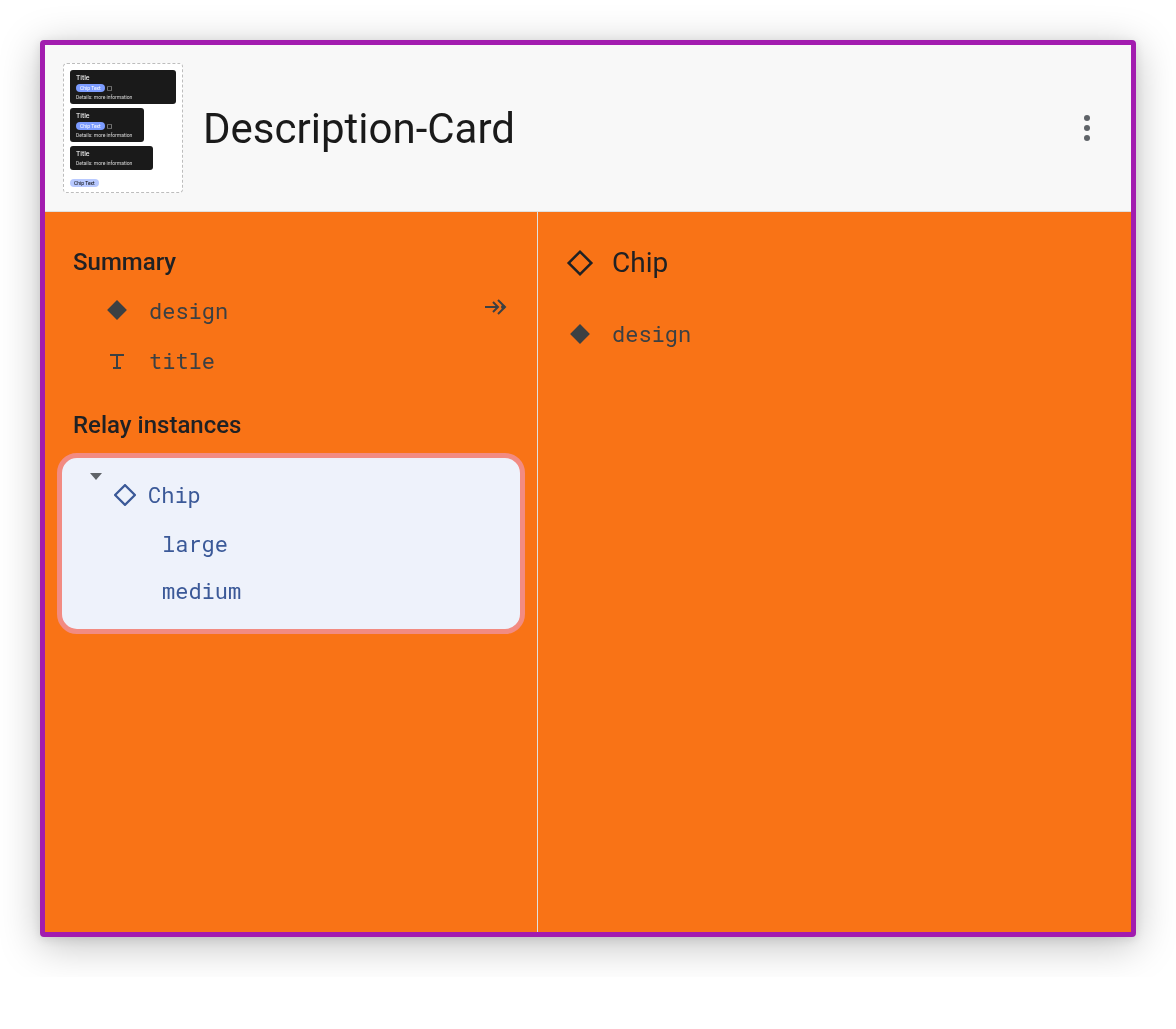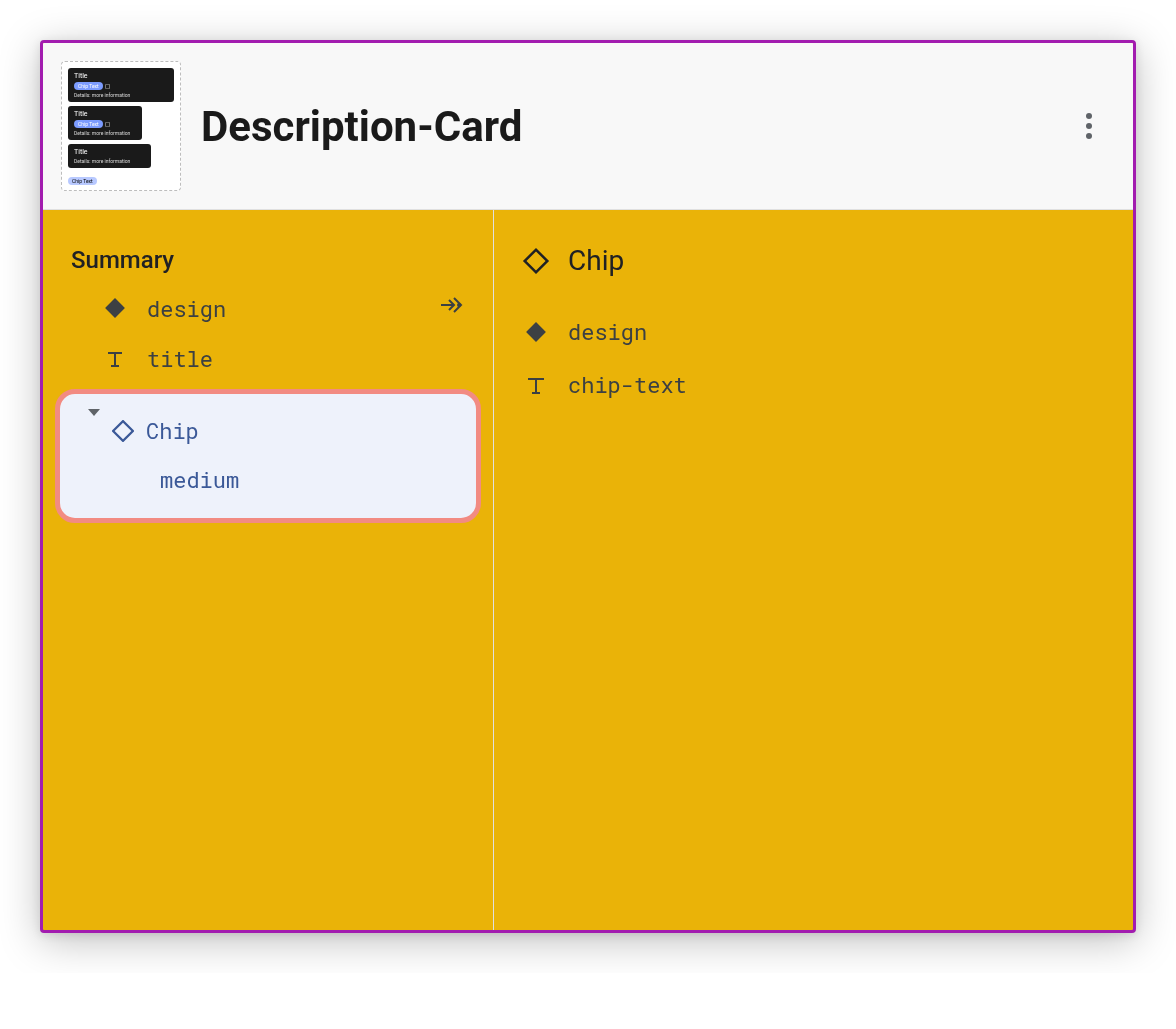--- a/index.html
+++ b/index.html
@@ -7,22 +7,22 @@
       margin: 0;
       padding: 0;
     }
     body {
       font-family: -apple-system, BlinkMacSystemFont, "Segoe UI", Roboto, sans-serif;
       background: #fff;
       padding: 40px;
     }
     .window {
       width: 1096px;
-      background: #eab308;
-      border: 3px solid #a21caf;
+      background: #f97316;
+      border: 5px solid #a21caf;
       border-radius: 4px;
       box-shadow: 0 8px 40px rgba(0,0,0,0.25), 0 2px 10px rgba(0,0,0,0.1);
       overflow: hidden;
     }
     .header {
       display: flex;
       align-items: center;
       padding: 18px 24px 18px 18px;
       background: #f8f8f8;
       border-bottom: 1px solid #e0e0e0;
@@ -62,40 +62,40 @@
     .thumb-below-chip {
       display: inline-block;
       background: #b8c9ff;
       border-radius: 6px;
       padding: 1px 4px;
       font-size: 5px;
       margin-top: 2px;
     }
     .title {
       font-size: 42px;
-      font-weight: 700;
+      font-weight: 400;
       color: #1a1a1a;
       flex: 1;
     }
     .more-btn {
       width: 40px;
       height: 40px;
       display: flex;
       align-items: center;
       justify-content: center;
       cursor: pointer;
       border-radius: 50%;
     }
     .more-btn svg { fill: #5f6368; }
     .body {
       display: flex;
       min-height: 720px;
     }
     .left-pane {
-      width: 451px;
+      width: 493px;
       border-right: 1px solid #e0e0e0;
       padding: 28px 0 0 0;
       position: relative;
     }
     .right-pane {
       flex: 1;
       padding: 28px 28px 0 28px;
     }
     .section-heading {
       font-size: 24px;
@@ -259,29 +259,33 @@
               <line x1="10" y1="4" x2="10" y2="17"></line>
               <line x1="6" y1="17" x2="14" y2="17"></line>
             </svg>
         </span>
         <span>title</span>
       </div>
 
 
 
 
+      <div class="section-heading" style="margin-top:18px;">
+        <span>Relay instances</span>
+      </div>
 
       <div class="highlight-box">
         <div class="instance-row">
           <span><span class="caret-down"></span></span>
           <svg width="22" height="22" viewBox="0 0 22 22" fill="none" stroke="#3b5998" stroke-width="2.2">
               <rect x="4" y="4" width="14" height="14" transform="rotate(45 11 11)"></rect>
             </svg>
           <span>Chip</span>
         </div>
+        <div class="instance-variant">large</div>
         <div class="instance-variant">medium</div>
       </div>
 
     </div>
 
     <div class="right-pane">
       <div class="rp-title">
         <svg width="28" height="28" viewBox="0 0 28 28" fill="none" stroke="#202124" stroke-width="2.5">
             <rect x="6" y="6" width="16" height="16" transform="rotate(45 14 14)"></rect>
           </svg>
@@ -290,25 +294,15 @@
 
       <div class="rp-row">
         <span class="icon-slot">
           <svg width="22" height="22" viewBox="0 0 22 22">
               <rect x="4" y="4" width="14" height="14" fill="#3c4043" transform="rotate(45 11 11)"></rect>
             </svg>
         </span>
         <span>design</span>
       </div>
 
-      <div class="rp-row">
-        <span class="icon-slot">
-          <svg width="22" height="22" viewBox="0 0 22 22" fill="none" stroke="#3c4043" stroke-width="2">
-              <line x1="3" y1="5" x2="19" y2="5"></line>
-              <line x1="11" y1="5" x2="11" y2="19"></line>
-              <line x1="7" y1="19" x2="15" y2="19"></line>
-            </svg>
-        </span>
-        <span>chip-text</span>
-      </div>
     </div>
   </div>
 </div>
 
 </body></html>

